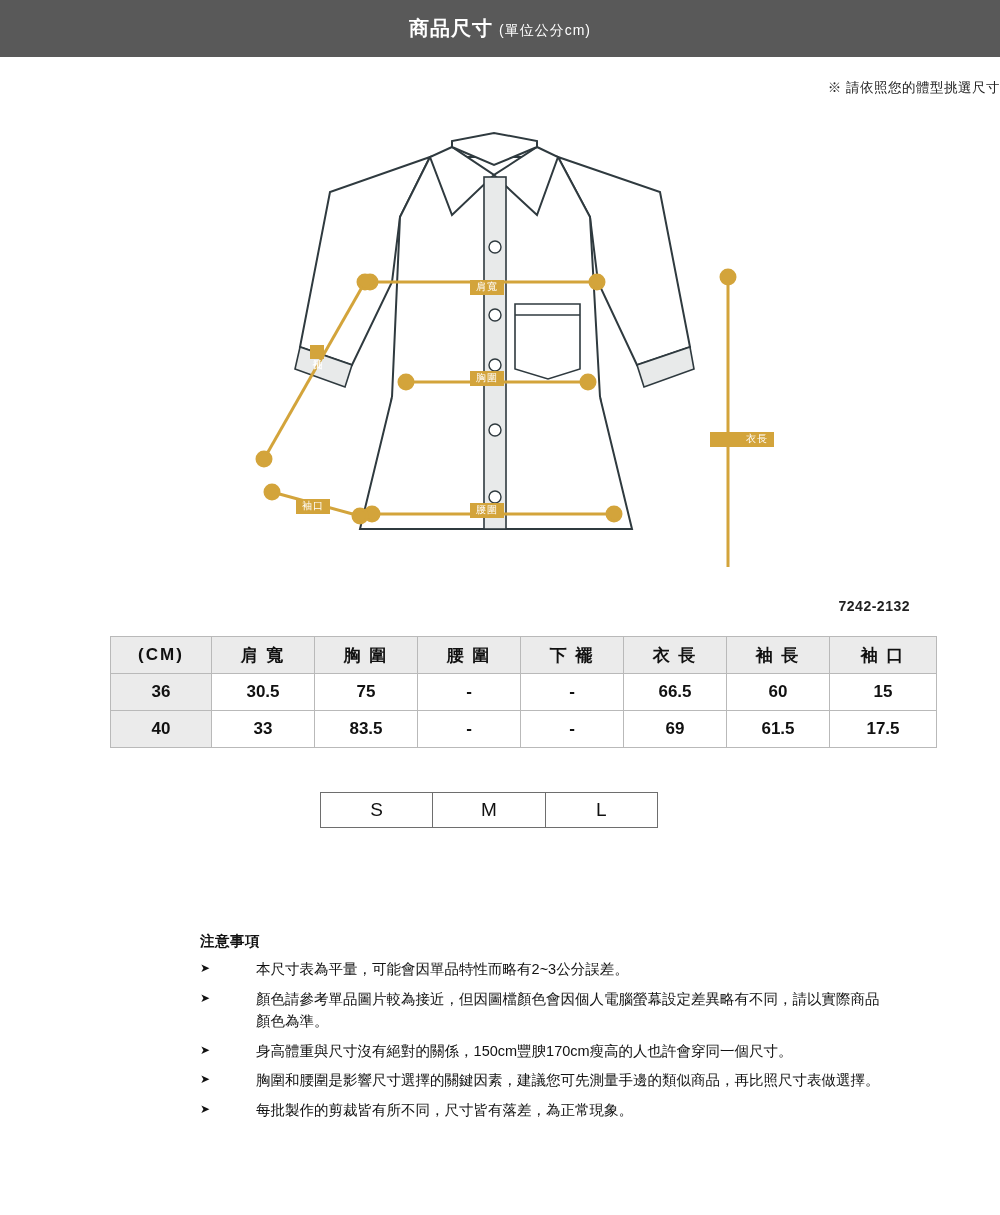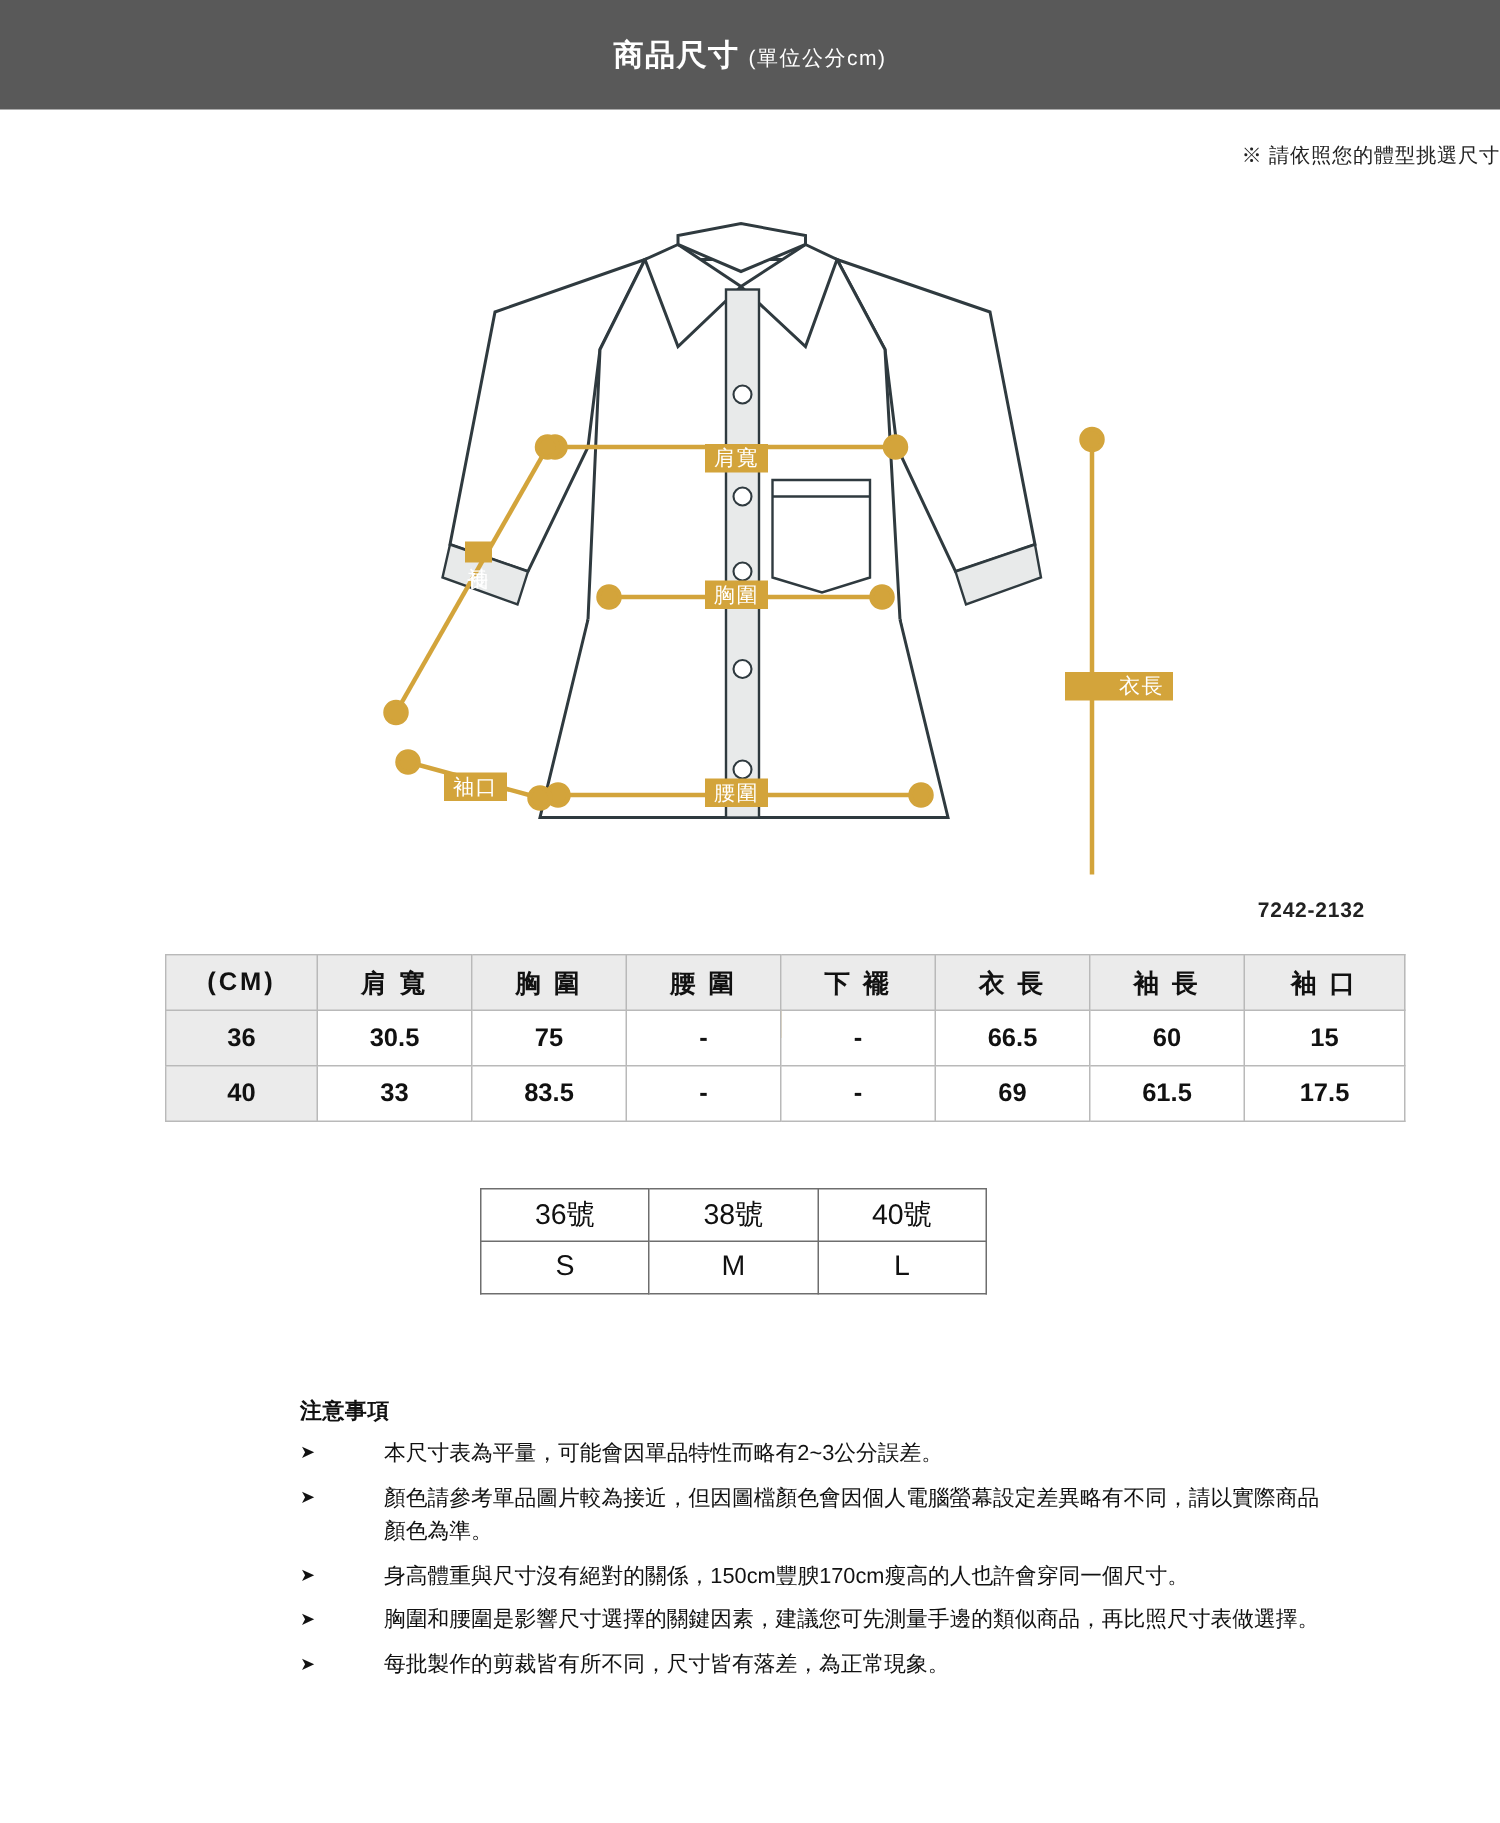--- a/index.html
+++ b/index.html
@@ -12,21 +12,21 @@
     background: #ffffff;
     font-family: "Liberation Sans", sans-serif;
     color: #1a1a1a;
     position: relative;
     overflow: hidden;
   }
 
   
   .header-bar {
     width: 1000px;
-    height: 73px;
+    height: 57px;
     background: #595959;
     color: #ffffff;
     display: flex;
     align-items: center;
     justify-content: center;
     box-sizing: border-box;
   }
   .header-title {
     font-size: 20px;
     font-weight: bold;
@@ -55,21 +55,21 @@
   }
   .diagram-wrap svg {
     position: absolute;
     top: 0;
     left: 0;
   }
   .diag-label {
     position: absolute;
     background: #d3a43b;
     color: #ffffff;
-    font-size: 14px;
+    font-size: 10px;
     padding: 2px 6px 3px 6px;
     line-height: 1;
     letter-spacing: 1px;
     white-space: nowrap;
   }
   .diag-label.vertical {
     writing-mode: vertical-rl;
     padding: 6px 2px;
   }
 
@@ -307,25 +307,20 @@
         <td>17.5</td>
       </tr>
     </tbody>
   </table>
 </div>
 
 <div class="spec-table-wrap">
   <table class="spec-table">
     <tbody>
       <tr>
-        <td>36號</td>
-        <td>38號</td>
-        <td>40號</td>
-      </tr>
-      <tr>
         <td>S</td>
         <td>M</td>
         <td>L</td>
       </tr>
     </tbody>
   </table>
 </div>
 
 <div class="notes">
   <div class="notes-title">注意事項</div>

